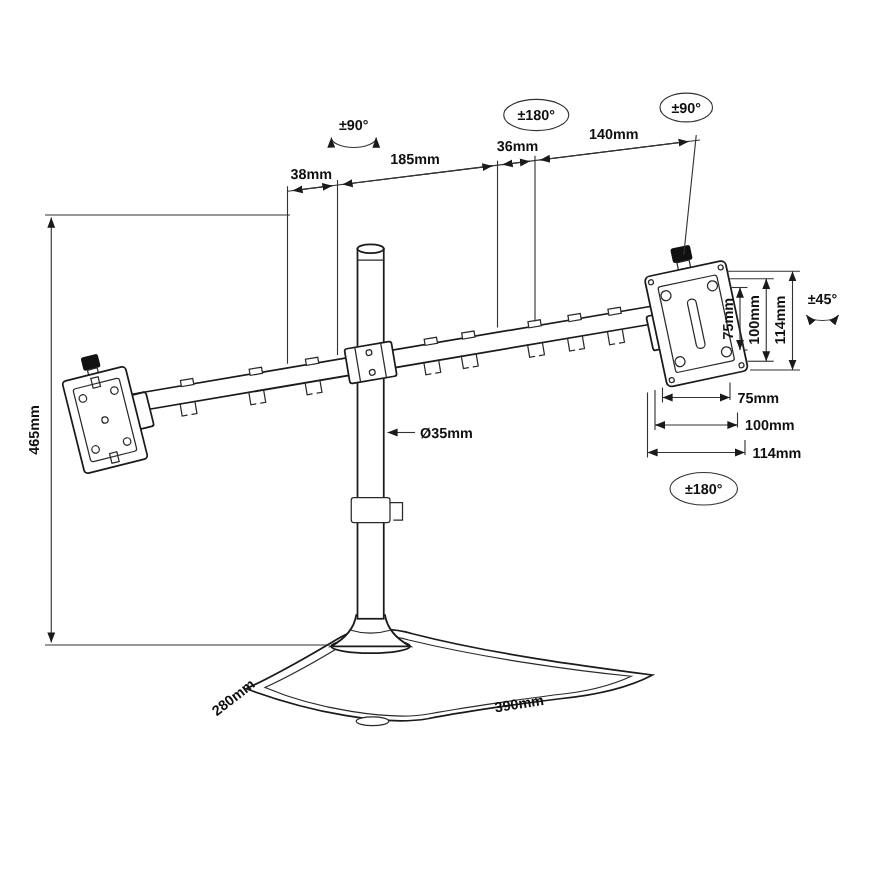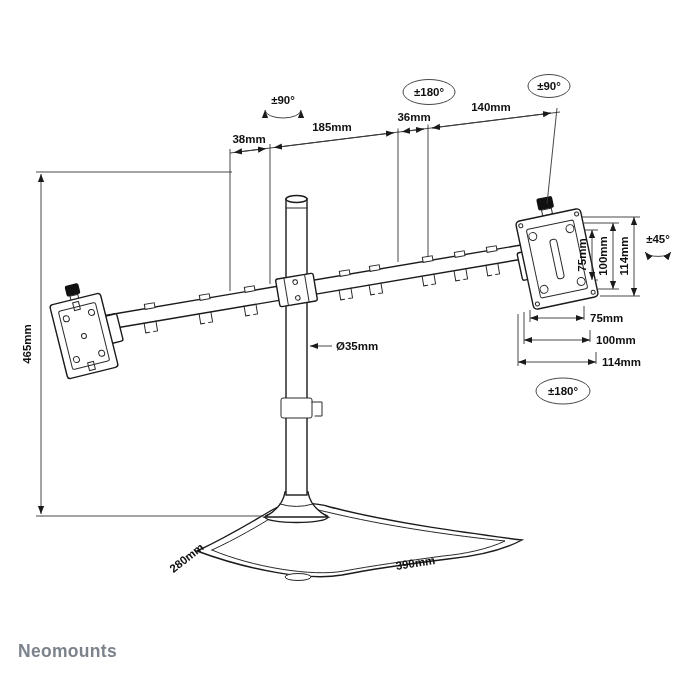--- a/index.html
+++ b/index.html
@@ -200,14 +200,13 @@
     <text class="lbl" x="590" y="322" text-anchor="start">75mm</text>
     <text class="lbl" x="596" y="344" text-anchor="start">100mm</text>
     <text class="lbl" x="602" y="366" text-anchor="start">114mm</text>
     <text class="lbl" x="563" y="395" text-anchor="middle">±180°</text>
 
     <text class="lbl" text-anchor="middle" transform="translate(189,561) rotate(-38)">280mm</text>
     <text class="lbl" text-anchor="middle" transform="translate(416,567) rotate(-9)">390mm</text>
   </g>
 </svg>
 
-<div class="brand">Neomounts</div>
 </div>
 
 </body></html>

